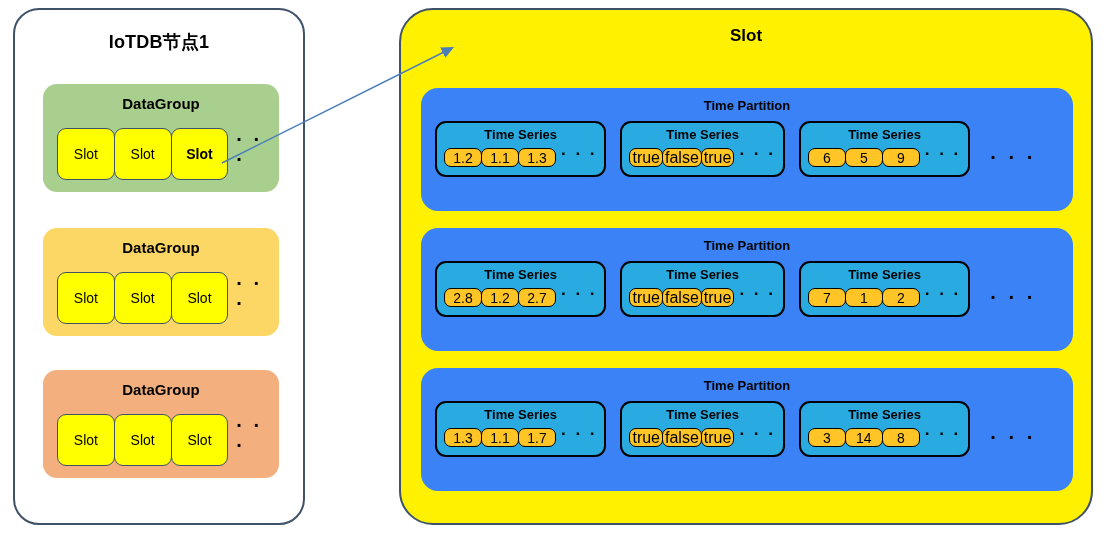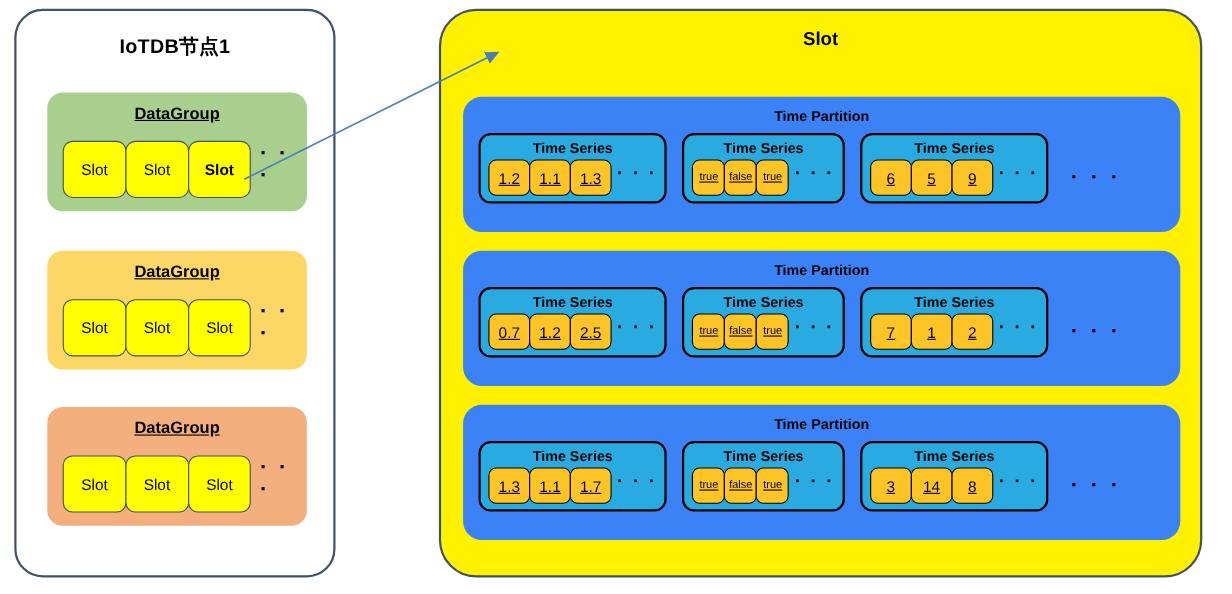--- a/index.html
+++ b/index.html
@@ -36,21 +36,20 @@
     letter-spacing: .2px;
   }
 
   .datagroup {
     position: absolute;
     left: 28px;
     width: 236px;
     height: 108px;
     box-sizing: border-box;
     border-radius: 14px;
-    text-decoration: underline;
   }
   .dg-0 { top: 74px;  background: #a9cf8f; }
   .dg-1 { top: 218px; background: #fcd765; }
   .dg-2 { top: 360px; background: #f4af7e; }
 
   .dg-title {
     text-align: center;
     font-size: 15px;
     font-weight: bold;
     color: #000000;
@@ -168,32 +167,31 @@
   }
   .ts-cells {
     display: flex;
     align-items: center;
   }
   .cell {
     box-sizing: border-box;
     background: #ffc425;
     border: 1.6px solid #000000;
     border-radius: 7px;
-    height: 33px;
+    height: 19px;
     display: flex;
     align-items: center;
     justify-content: center;
     font-size: 14px;
     color: #000000;
     margin-right: -1px;
     padding: 0 4px;
     min-width: 38px;
-    text-decoration: underline;
-  }
-  .cell.narrow { min-width: 30px; font-size: 10px; padding: 0 2px; }
+  }
+  .cell.narrow { min-width: 30px; font-size: 16px; padding: 0 2px; }
   .ts-inner-ellipsis {
     font-size: 17px;
     font-weight: bold;
     color: #000000;
     letter-spacing: 2px;
     margin-left: 6px;
     line-height: 1;
     padding-bottom: 8px;
   }
   .tp-ellipsis {
@@ -278,23 +276,23 @@
           </div>
           <span class="tp-ellipsis">· · ·</span>
         </div>
       </div>
       <div class="time-partition tp-1">
         <div class="tp-title">Time Partition</div>
         <div class="series-row">
           <div class="time-series">
             <div class="ts-title">Time Series</div>
             <div class="ts-cells">
-              <div class="cell">0.7</div>
+              <div class="cell">2.8</div>
               <div class="cell">1.2</div>
-              <div class="cell">2.5</div>
+              <div class="cell">2.7</div>
               <span class="ts-inner-ellipsis">· · ·</span>
             </div>
           </div>
           <div class="time-series">
             <div class="ts-title">Time Series</div>
             <div class="ts-cells">
               <div class="cell narrow">true</div>
               <div class="cell narrow">false</div>
               <div class="cell narrow">true</div>
               <span class="ts-inner-ellipsis">· · ·</span>

